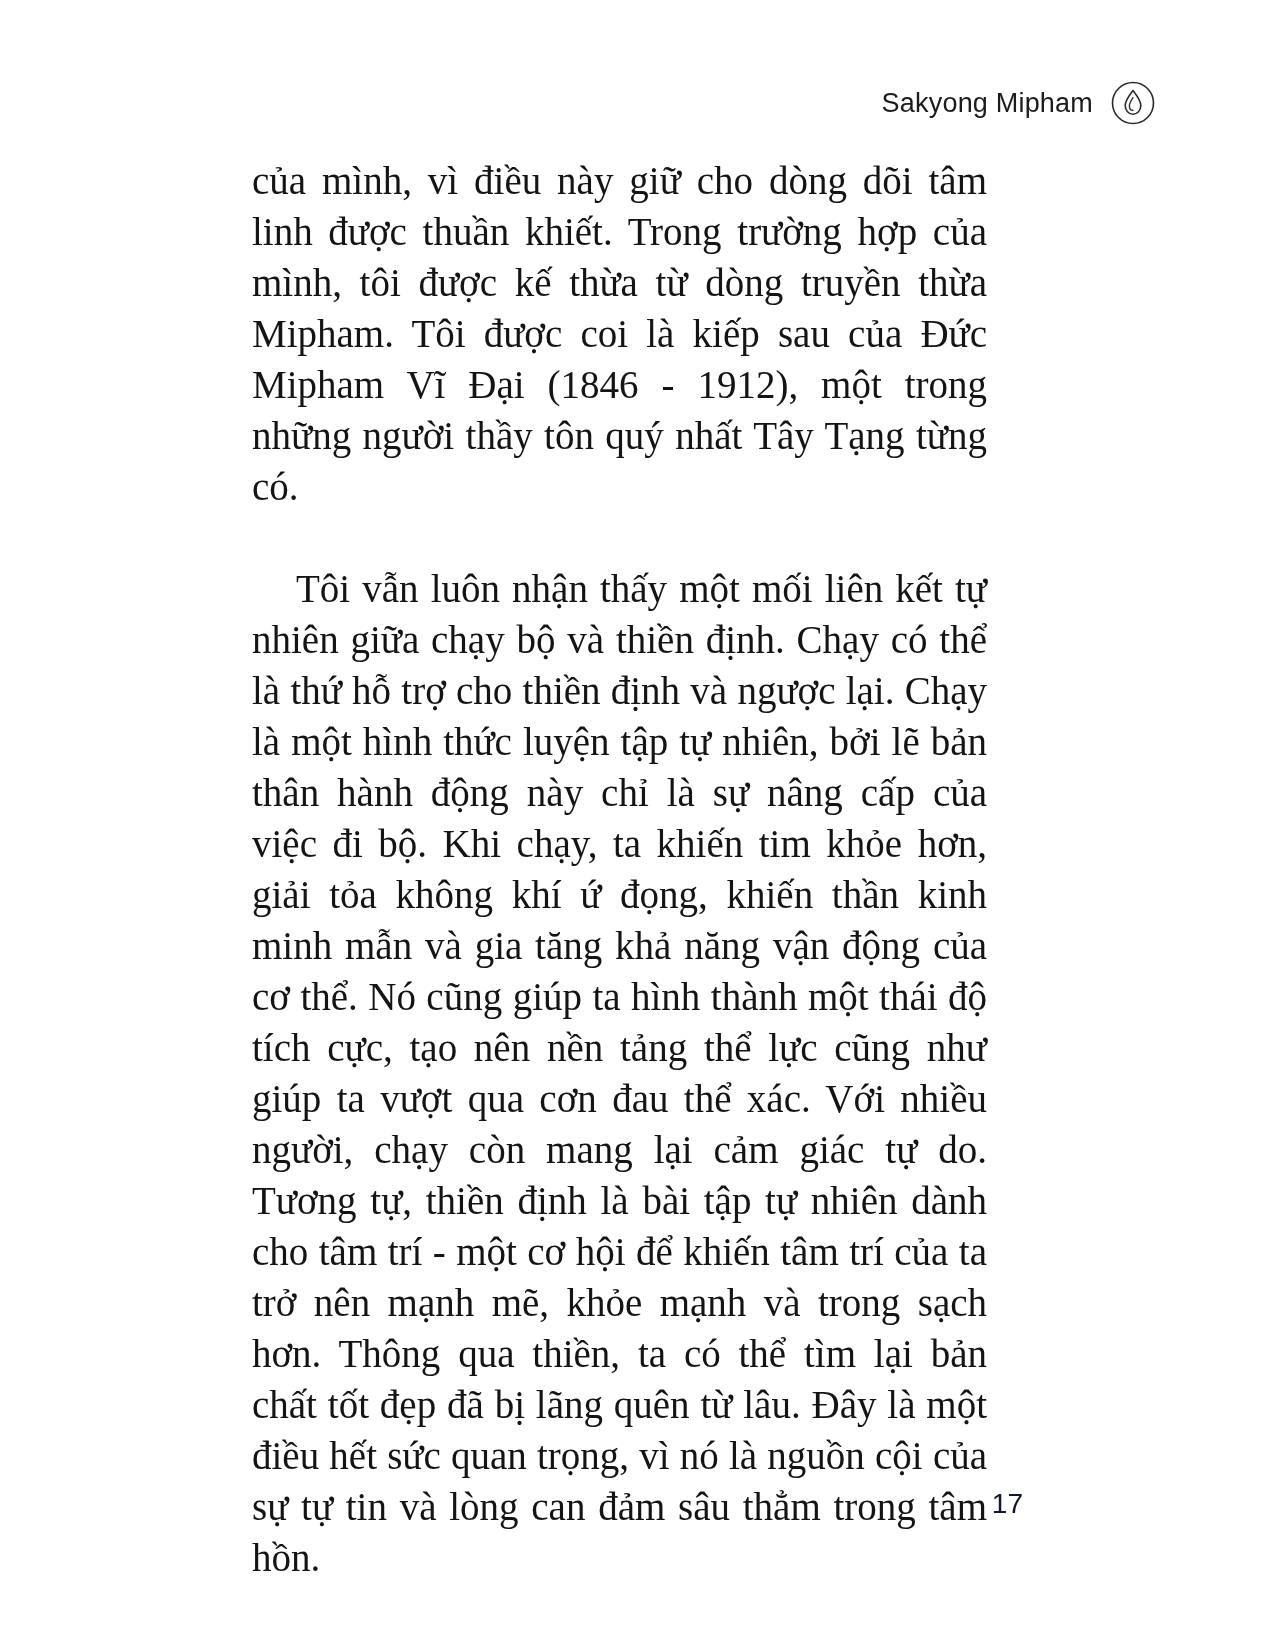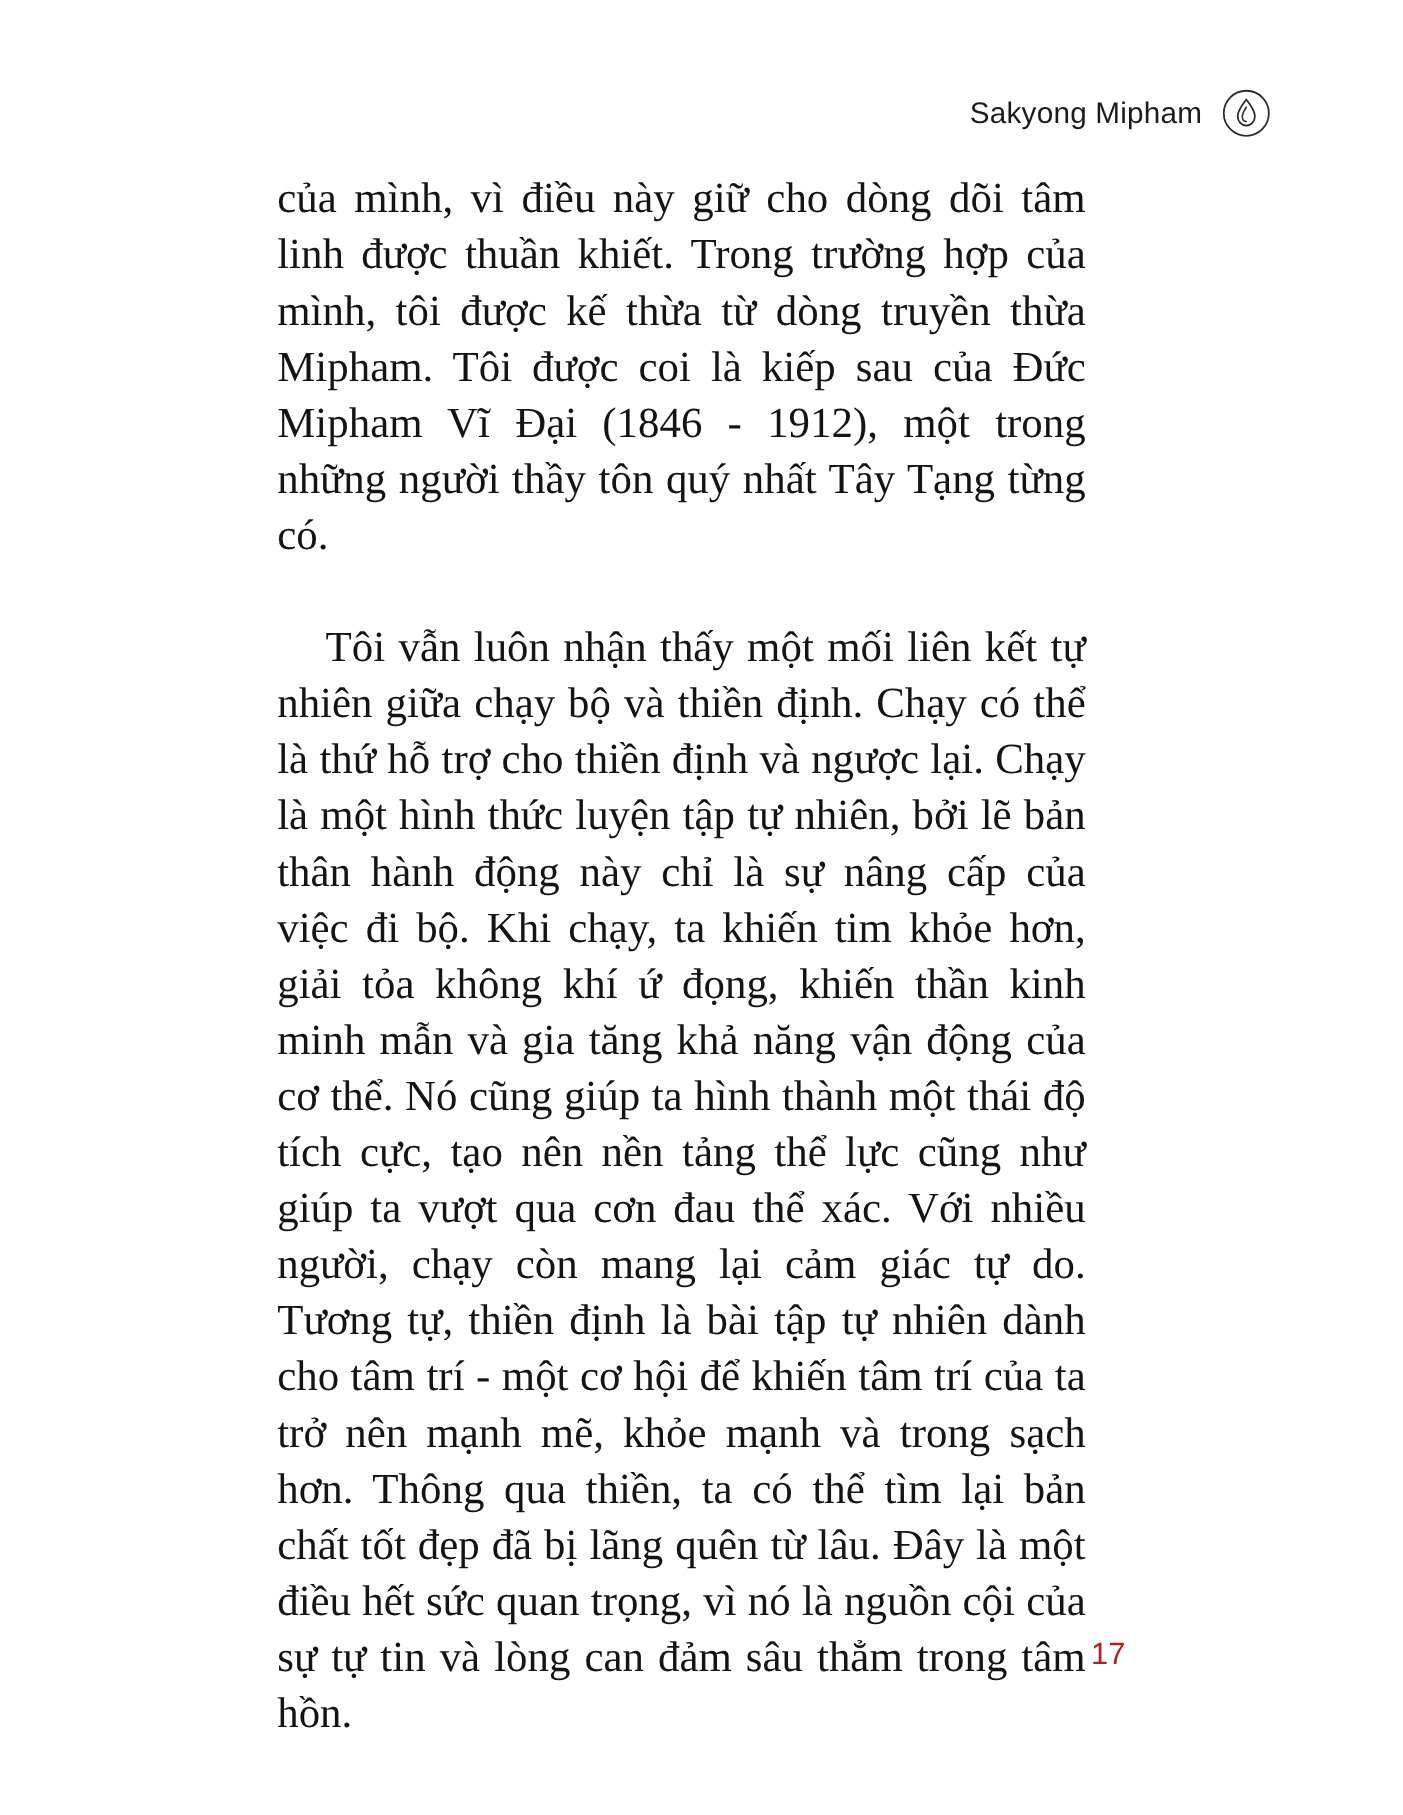--- a/index.html
+++ b/index.html
@@ -77,21 +77,21 @@
     width: 100%;
   }
 
   
   .folio {
     position: absolute;
     right: 252px;
     bottom: 130px;
     font-family: "Liberation Sans", sans-serif;
     font-size: 28px;
-    color: #b91c1c;
+    color: #0f172a;
   }
 </style>
 </head>
 <body>
 
 <div class="page">
 
   <div class="running-head">
     <span class="author">Sakyong Mipham</span>
     <span class="ornament">

